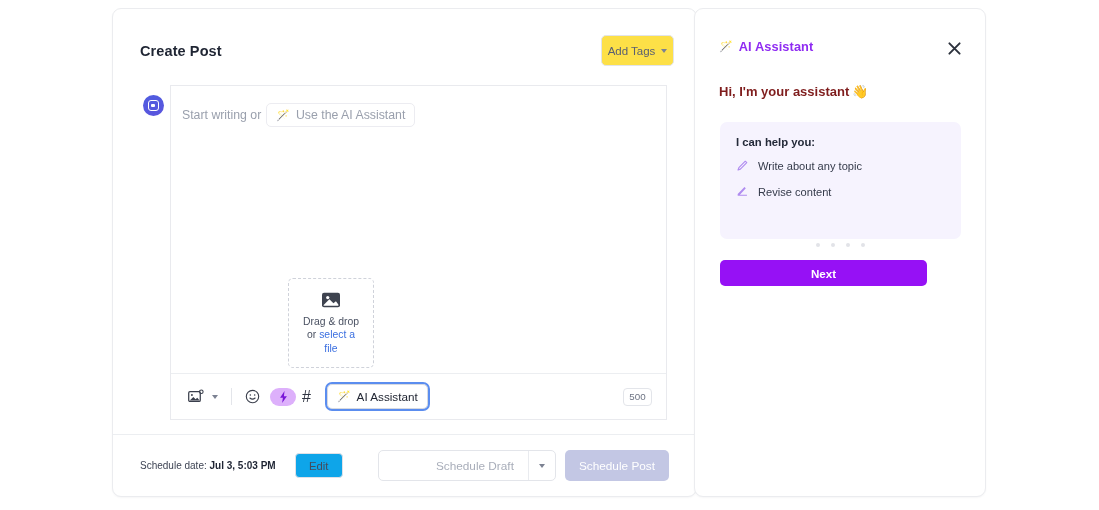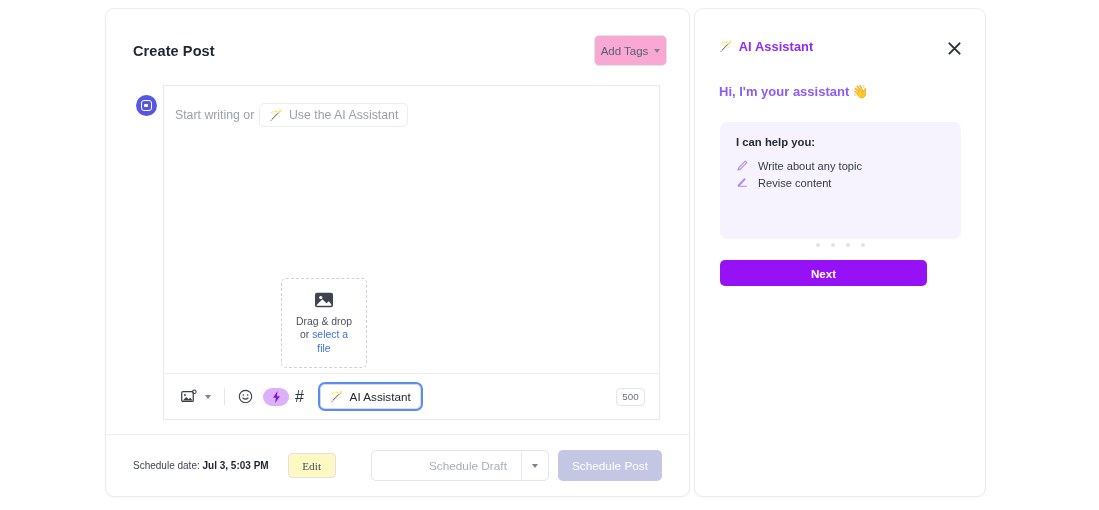--- a/index.html
+++ b/index.html
@@ -6,41 +6,41 @@
   html, body {
     width: 1099px; height: 510px;
     background: #ffffff;
     font-family: "Liberation Sans", sans-serif;
     overflow: hidden;
   }
   .stage { position: relative; width: 1099px; height: 510px; }
 
   
   .compose-card {
-    position: absolute; left: 105px; top: 8px;
+    position: absolute; left: 112px; top: 8px;
     width: 585px; height: 489px;
     background: #fff;
     border: 1px solid #ebecef;
     border-radius: 9px;
     box-shadow: 0 1px 2px rgba(16,24,40,.04);
   }
   .compose-head {
     position: absolute; left: 0; top: 0; width: 100%; height: 72px;
   }
   .compose-title {
     position: absolute; left: 27px; top: 42px;
     transform: translateY(-50%);
     font-size: 14.5px; font-weight: bold; color: #1f2533;
     letter-spacing: .1px;
   }
   .add-tags-btn {
     position: absolute; right: 22px; top: 26px;
     width: 73px; height: 31px;
     border: 1px solid #e2e4e9; border-radius: 5px;
-    background: #f9a8d4; cursor: pointer;
+    background: #fde047; cursor: pointer;
     display: flex; align-items: center; justify-content: center; gap: 6px;
     font-size: 11.5px; color: #5a6072;
     font-family: "Liberation Sans", sans-serif;
   }
   .caret-down {
     width: 0; height: 0;
     border-left: 3.5px solid transparent;
     border-right: 3.5px solid transparent;
     border-top: 4.5px solid #7c8292;
     display: inline-block;
@@ -147,23 +147,23 @@
     position: absolute; left: 0; bottom: 0; width: 100%; height: 62px;
     border-top: 1px solid #eceef1;
     display: flex; align-items: center; padding: 0 27px;
   }
   .sched-label { font-size: 10px; color: #3e4454; }
   .sched-label b { color: #1e2433; font-weight: bold; }
   .edit-btn {
     margin-left: 19px;
     width: 48px; height: 25px;
     border: 1px solid #dfe1e7; border-radius: 4px;
-    background: #fef9c3; cursor: pointer;
+    background: #0ea5e9; cursor: pointer;
     font-size: 11.3px; color: #454b5b;
-    font-family: Liberation Serif, serif;
+    font-family: Liberation Sans, sans-serif;
   }
   .footer-right { margin-left: auto; display: flex; align-items: center; gap: 9px; }
   .draft-group {
     display: flex; align-items: stretch;
     height: 31px; border: 1px solid #e3e5ea; border-radius: 5px;
     background: #fff; overflow: hidden; padding-left: 43px;
   }
   .draft-main {
     padding: 0 14px; display: flex; align-items: center;
     font-size: 11.8px; color: #a9aeba; cursor: pointer;
@@ -200,30 +200,30 @@
     font-size: 12.8px; font-weight: bold; color: #8f2bf2;
     letter-spacing: .1px;
   }
   .close-x {
     position: absolute; right: 22px; top: 30px;
     width: 18px; height: 18px; cursor: pointer;
     display: flex; align-items: center; justify-content: center;
   }
   .greeting {
     position: absolute; left: 24px; top: 75px;
-    font-size: 13px; font-weight: bold; color: #8b5cf6;
+    font-size: 13px; font-weight: bold; color: #7f1d1d;
   }
   .help-card {
     position: absolute; left: 25px; top: 113px;
     width: 241px; height: 117px;
     background: #f6f3fe; border-radius: 7px;
     padding: 14px 16px;
   }
   .help-title { font-size: 11.3px; font-weight: bold; color: #242a39; }
-  .help-list { margin-top: 11px; display: flex; flex-direction: column; gap: 4px; }
+  .help-list { margin-top: 11px; display: flex; flex-direction: column; gap: 13px; }
   .help-item { display: flex; align-items: center; gap: 9px; }
   .help-ico { width: 13px; height: 13px; flex: 0 0 13px; }
   .help-text { font-size: 11.1px; color: #343a4a; }
   .dots {
     position: absolute; left: 0; top: 234px; width: 100%;
     display: flex; justify-content: center; gap: 11px;
   }
   .dot { width: 4px; height: 4px; border-radius: 50%; background: #e2e3e8; }
   .next-btn {
     position: absolute; left: 25px; top: 251px;

